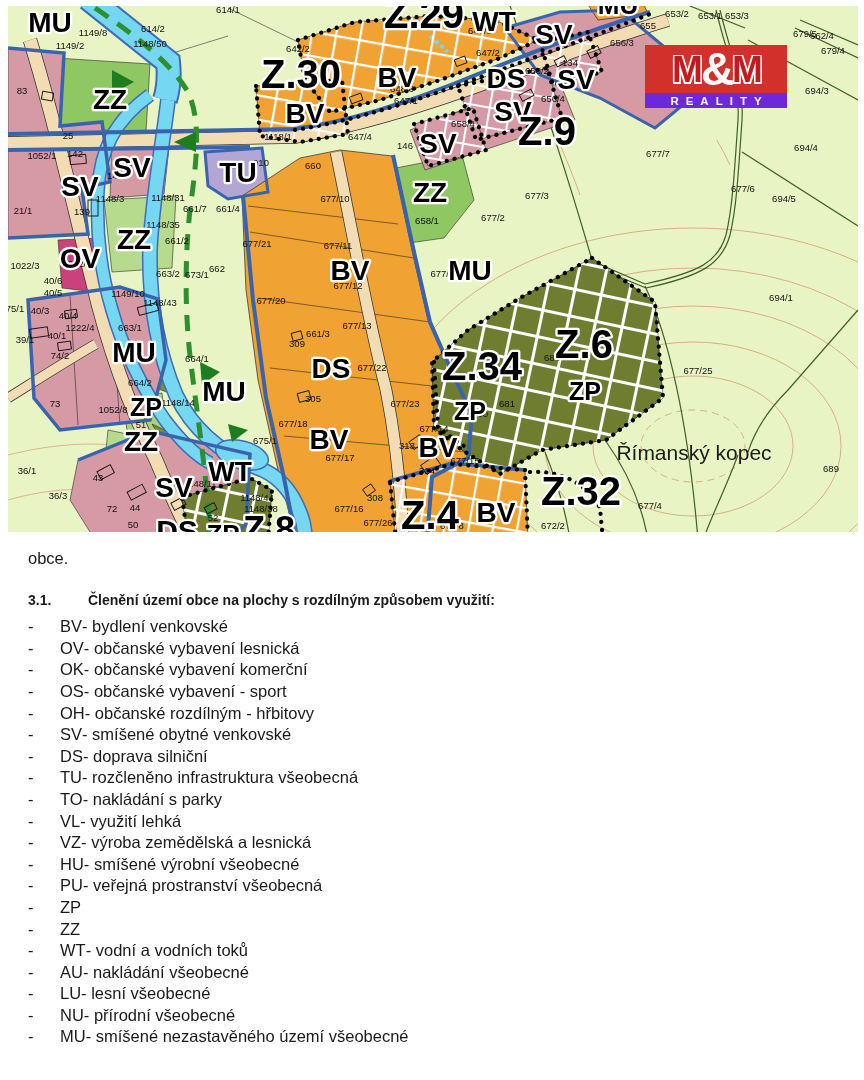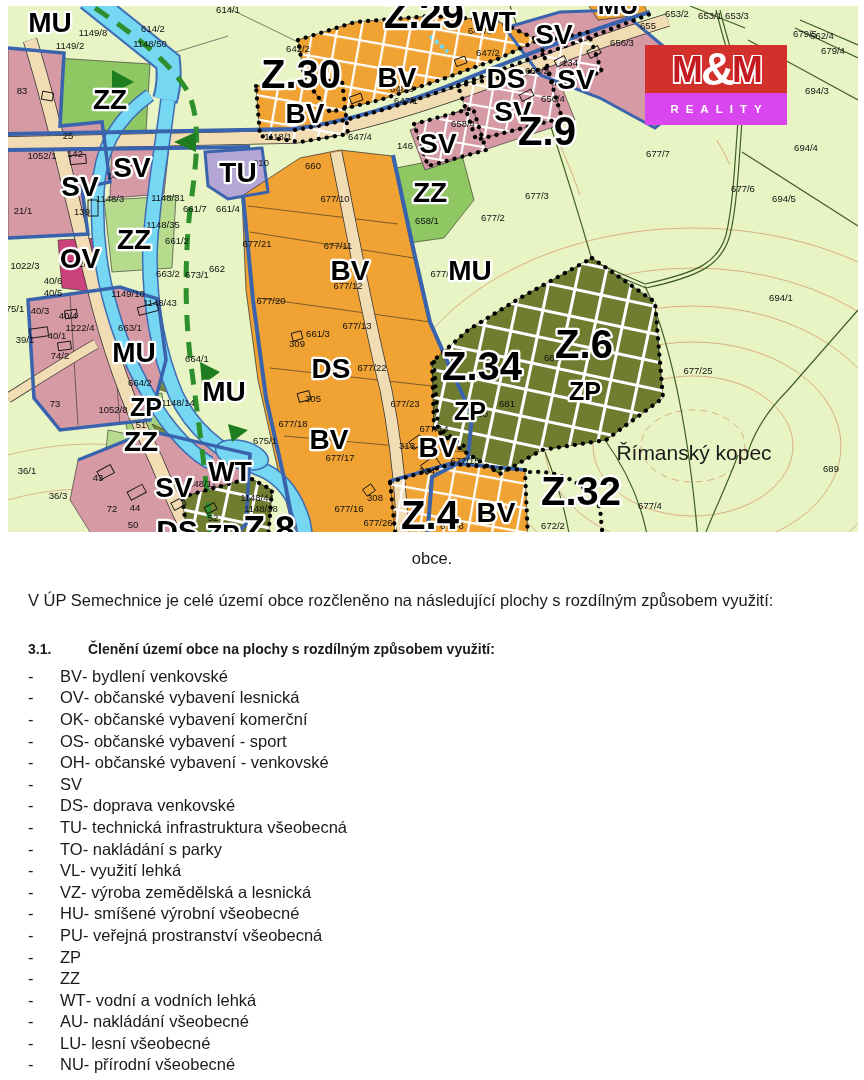--- a/index.html
+++ b/index.html
@@ -11,26 +11,26 @@
   .zlab{font-weight:700;text-anchor:middle;fill:#000;stroke:#fff;stroke-width:4.5;
         paint-order:stroke;stroke-linejoin:round;font-family:"Liberation Sans",sans-serif;}
   .plab{font-size:9.5px;text-anchor:middle;fill:#101010;font-family:"Liberation Sans",sans-serif;}
   .plc{font-size:21px;text-anchor:middle;fill:#1a1a1a;font-family:"Liberation Sans",sans-serif;}
   
   .logo{position:absolute;left:637px;top:39px;width:142px;}
   .logo-top{height:48px;background:#d2312b;display:flex;align-items:center;justify-content:center;
             font-weight:700;font-size:37px;letter-spacing:-3px;line-height:1;}
   .logo-top .m{color:#c41a1f;text-shadow:-1.5px -1.5px 0 #fff,1.5px -1.5px 0 #fff,-1.5px 1.5px 0 #fff,1.5px 1.5px 0 #fff;}
   .logo-top .amp{color:#fff;font-size:46px;margin:0 1px;}
-  .logo-bottom{height:32px;background:#d946ef;display:flex;align-items:center;justify-content:center;
+  .logo-bottom{height:15px;background:#6d28d9;display:flex;align-items:center;justify-content:center;
                color:#fff;font-weight:700;font-size:11.5px;letter-spacing:7px;padding-left:7px;}
   
   .doc{position:absolute;left:28px;top:548px;width:808px;font-size:16.5px;line-height:21.6px;}
   .doc p{margin:0;}
-  .p-intro{margin-bottom:20px !important;text-align:center;}
+  .p-intro{margin-bottom:20px !important;}
   .p-para{margin-bottom:28px !important;}
   .heading{display:flex;font-weight:700;font-size:14px;margin-bottom:5px !important;}
   .heading .num{width:60px;flex:0 0 60px;}
   ul.lu{list-style:none;margin:0;padding:0;}
   ul.lu li{display:flex;line-height:21.6px;}
   ul.lu .dash{width:32px;flex:0 0 32px;}
   ul.lu .code{white-space:pre;}
 </style>
 </head>
 <body>
@@ -402,21 +402,20 @@
           <span class="m">M</span>
           <span class="amp">&amp;</span>
           <span class="m">M</span>
         </div>
       <div class="logo-bottom">REALITY</div>
     </div>
   </div>
 
   <div class="doc">
     <p class="p-intro">obce.</p>
-    <p class="p-para">V ÚP Semechnice je celé území obce rozčleněno na následující plochy s rozdílným způsobem využití:</p>
     <p class="heading">
       <span class="num">3.1.</span>
       <span class="ttl">Členění území obce na plochy s rozdílným způsobem využití:</span>
     </p>
     <ul class="lu" id="land-use-list">
         <li>
           <span class="dash">-</span>
           <span class="code">BV</span>
           <span class="desc"> - bydlení venkovské</span>
         </li>
@@ -431,35 +430,36 @@
           <span class="desc"> - občanské vybavení komerční</span>
         </li>
         <li>
           <span class="dash">-</span>
           <span class="code">OS</span>
           <span class="desc"> - občanské vybavení - sport</span>
         </li>
         <li>
           <span class="dash">-</span>
           <span class="code">OH</span>
-          <span class="desc"> - občanské vybavení - venkovské</span>
+          <span class="desc"> - občanské rozdílným - hřbitovy</span>
         </li>
         <li>
           <span class="dash">-</span>
           <span class="code">SV</span>
+          <span class="desc"> - smíšené obytné venkovské</span>
         </li>
         <li>
           <span class="dash">-</span>
           <span class="code">DS</span>
-          <span class="desc"> - doprava venkovské</span>
+          <span class="desc"> - doprava silniční</span>
         </li>
         <li>
           <span class="dash">-</span>
           <span class="code">TU</span>
-          <span class="desc"> - technická infrastruktura všeobecná</span>
+          <span class="desc"> - rozčleněno infrastruktura všeobecná</span>
         </li>
         <li>
           <span class="dash">-</span>
           <span class="code">TO</span>
           <span class="desc"> - nakládání s parky</span>
         </li>
         <li>
           <span class="dash">-</span>
           <span class="code">VL</span>
           <span class="desc"> - využití lehká</span>
@@ -483,21 +483,21 @@
           <span class="dash">-</span>
           <span class="code">ZP</span>
         </li>
         <li>
           <span class="dash">-</span>
           <span class="code">ZZ</span>
         </li>
         <li>
           <span class="dash">-</span>
           <span class="code">WT</span>
-          <span class="desc"> - vodní a vodních lehká</span>
+          <span class="desc"> - vodní a vodních toků</span>
         </li>
         <li>
           <span class="dash">-</span>
           <span class="code">AU</span>
           <span class="desc"> - nakládání všeobecné</span>
         </li>
         <li>
           <span class="dash">-</span>
           <span class="code">LU</span>
           <span class="desc"> - lesní všeobecné</span>

